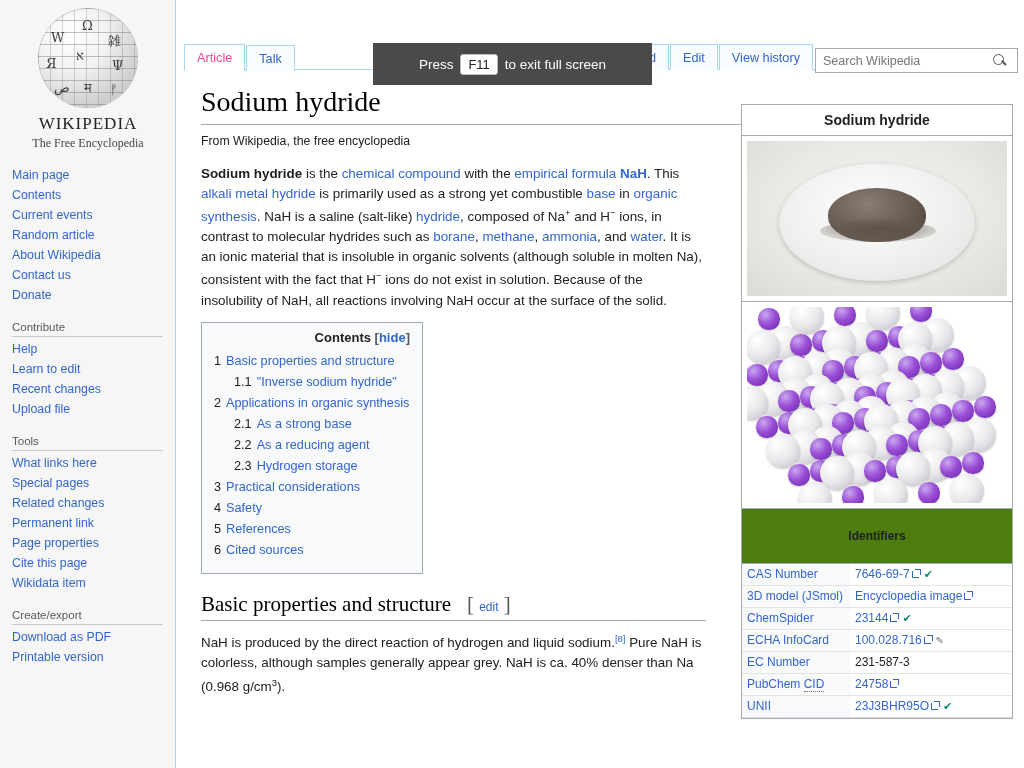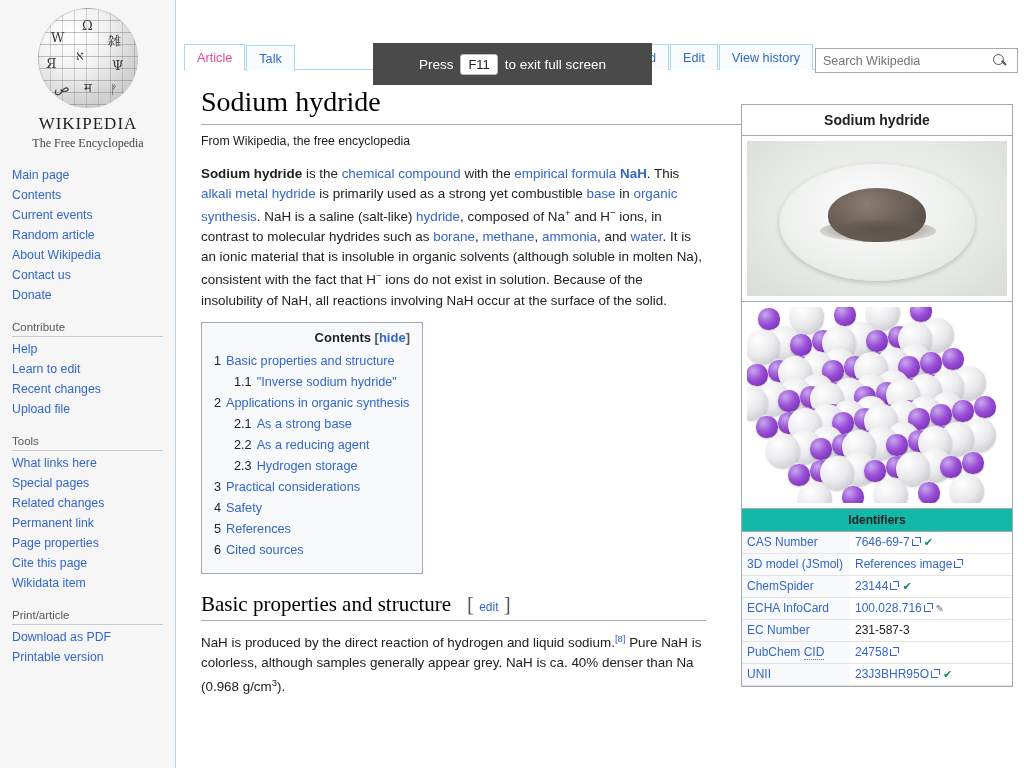--- a/index.html
+++ b/index.html
@@ -211,22 +211,22 @@
   .powder:after {
     content: ""; position: absolute; left: -8px; top: 32px; width: 116px; height: 22px;
     border-radius: 50%;
     background: radial-gradient(ellipse at 50% 40%, rgba(90,80,70,.85) 0%, rgba(120,110,100,.25) 70%, transparent 100%);
   }
   .crystal {
     width: 260px; height: 196px; background: #fff; position: relative; overflow: hidden;
   }
   .atom { position: absolute; border-radius: 50%; }
   .ib-section-head {
-    text-align: center; font-weight: bold; background: #14b8a6;
-    padding: 4px; border-top: 1px solid #a2a9b1; border-bottom: 1px solid #a2a9b1;
+    text-align: center; font-weight: bold; background: #4d7c0f;
+    padding: 20px; border-top: 1px solid #a2a9b1; border-bottom: 1px solid #a2a9b1;
   }
   table.ib-table { width: 100%; border-collapse: collapse; }
   table.ib-table td {
     padding: 3px 5px; border-bottom: 1px solid #e3e3e3; vertical-align: top;
     font-size: 12px; line-height: 15px;
   }
   table.ib-table td.k { width: 108px; color: #3366cc; background: #f8f9fa; }
   table.ib-table td.v { background: #fff; }
   .extlink-icon {
     display: inline-block; width: 9px; height: 9px; position: relative; margin-left: 2px;
@@ -308,21 +308,21 @@
         <li class="link">Special pages</li>
         <li class="link">Related changes</li>
         <li class="link">Permanent link</li>
         <li class="link">Page properties</li>
         <li class="link">Cite this page</li>
         <li class="link">Wikidata item</li>
       </ul>
     </div>
 
     <div class="nav-section">
-      <div class="nav-heading">Print/article</div>
+      <div class="nav-heading">Create/export</div>
       <ul class="nav-list">
         <li class="link">Download as PDF</li>
         <li class="link">Printable version</li>
       </ul>
     </div>
 
   </div>
 
   <div class="content">
 
@@ -502,21 +502,21 @@
       </div>
       <div class="ib-section-head">Identifiers</div>
       <table class="ib-table">
         <tbody id="ib-rows">
             <tr>
               <td class="k">CAS Number</td>
               <td class="v"><span class="link">7646-69-7</span><span class="extlink-icon"></span><span class="check"> ✔</span></td>
             </tr>
             <tr>
               <td class="k">3D model (JSmol)</td>
-              <td class="v"><span class="link">References image</span><span class="extlink-icon"></span></td>
+              <td class="v"><span class="link">Encyclopedia image</span><span class="extlink-icon"></span></td>
             </tr>
             <tr>
               <td class="k">ChemSpider</td>
               <td class="v"><span class="link">23144</span><span class="extlink-icon"></span><span class="check"> ✔</span></td>
             </tr>
             <tr>
               <td class="k">ECHA InfoCard</td>
               <td class="v"><span class="link">100.028.716</span><span class="extlink-icon"></span><span class="pencil"> ✎</span></td>
             </tr>
             <tr>

